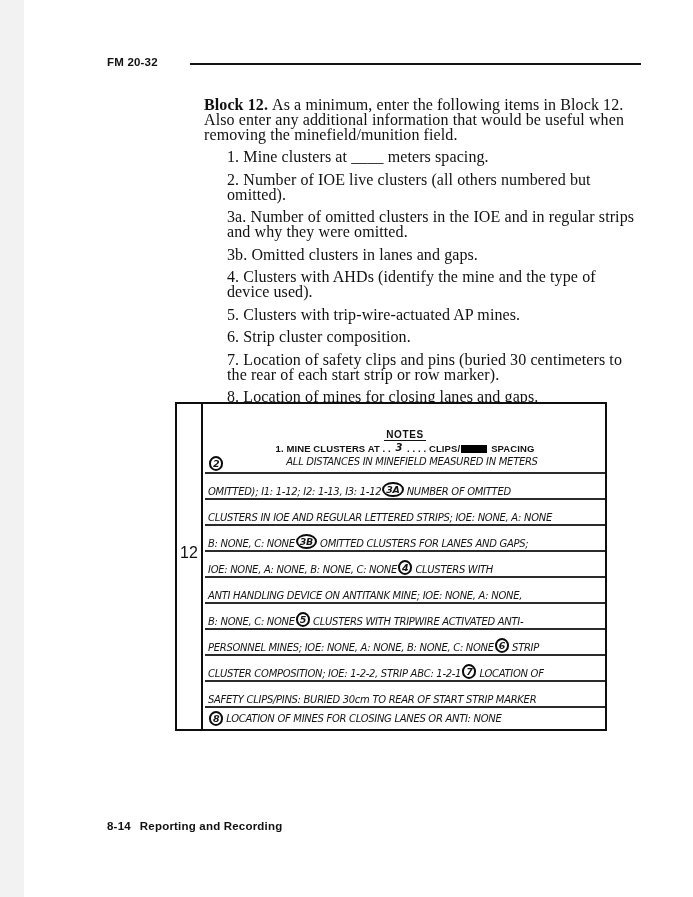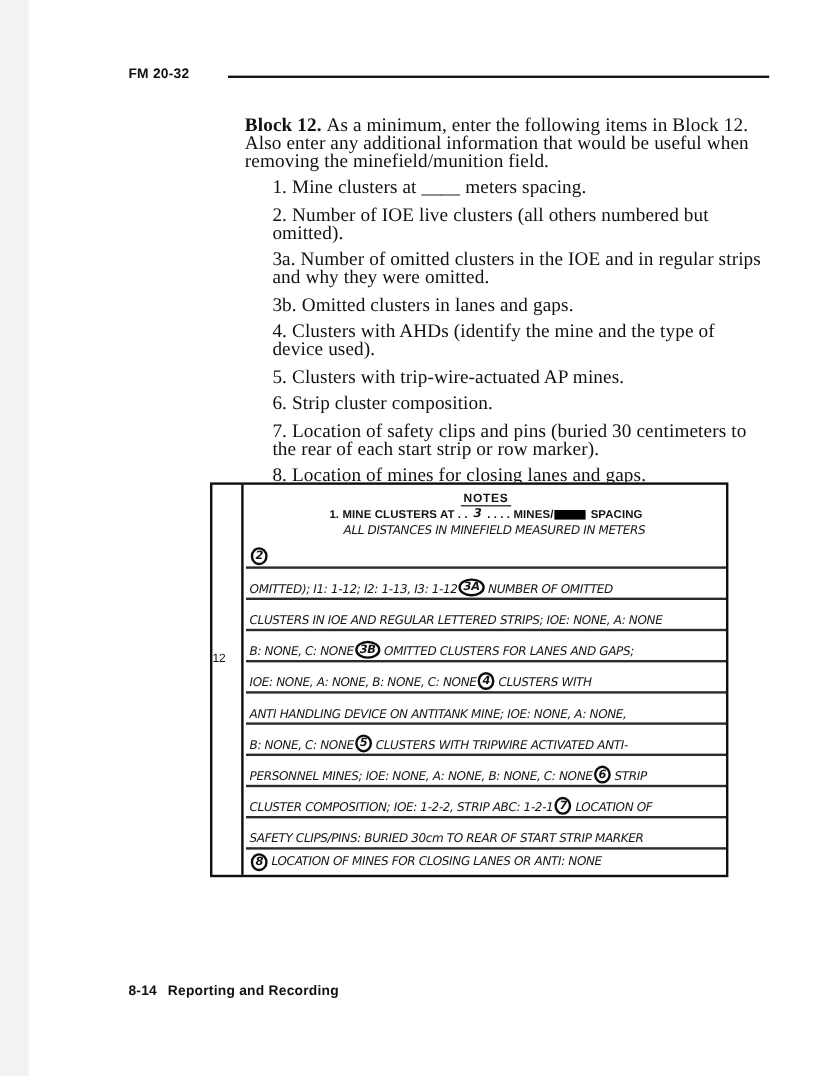--- a/index.html
+++ b/index.html
@@ -37,28 +37,28 @@
     width: 432px; height: 329px;
     border: 2.5px solid #0e0e0e;
     background: #fff;
   }
   .block-col {
     position: absolute; left: 0; top: 0; bottom: 0; width: 26px;
     border-right: 2px solid #0e0e0e;
   }
   .block-col span {
     position: absolute; top: 140px; left: 0; width: 100%;
-    text-align: left;
-    font-family: "Liberation Sans", sans-serif; font-size: 10px;
+    text-align: center;
+    font-family: "Liberation Sans", sans-serif; font-size: 16px;
   }
   .notes-area {
     position: absolute; left: 28px; right: 0; top: 0; bottom: 0;
     display: flex; flex-direction: column;
   }
-  .notes-header { height: 45px; text-align: center; padding-top: 1px; }
+  .notes-header { height: 45px; text-align: center; padding-top: 20px; }
   .notes-title {
     display: inline-block;
     font-family: "Liberation Sans", sans-serif; font-weight: bold;
     font-size: 10px; letter-spacing: 0.6px;
     border-bottom: 1.5px solid #111; padding: 0 2px 0px 2px; line-height: 11px;
   }
   .printed-line {
     font-family: "Liberation Sans", sans-serif; font-weight: bold;
     font-size: 9.5px; letter-spacing: 0.1px; line-height: 13px;
     white-space: nowrap;
@@ -133,21 +133,21 @@
       <span>12</span>
     </div>
     <div class="notes-area">
       <div class="notes-header">
         <span class="notes-title">NOTES</span>
         <div class="printed-line">
           <span>1. MINE CLUSTERS AT</span>
           <span>. .</span>
           <span class="big3 hw">3</span>
           <span>. . . .</span>
-          <span>MINES/</span><span class="redaction"></span><span>SPACING</span>
+          <span>CLIPS/</span><span class="redaction"></span><span>SPACING</span>
         </div>
         <div class="hw hw-header">ALL DISTANCES IN MINEFIELD MEASURED IN METERS</div>
       </div>
       <div class="note-rows">
           <div class="note-row hw first">
             <span class="circled">2</span>
           </div>
           <div class="note-row hw">
             <span class="txt">OMITTED); I1: 1-12; I2: 1-13, I3: 1-12 </span>
             <span class="circled">3A</span>

